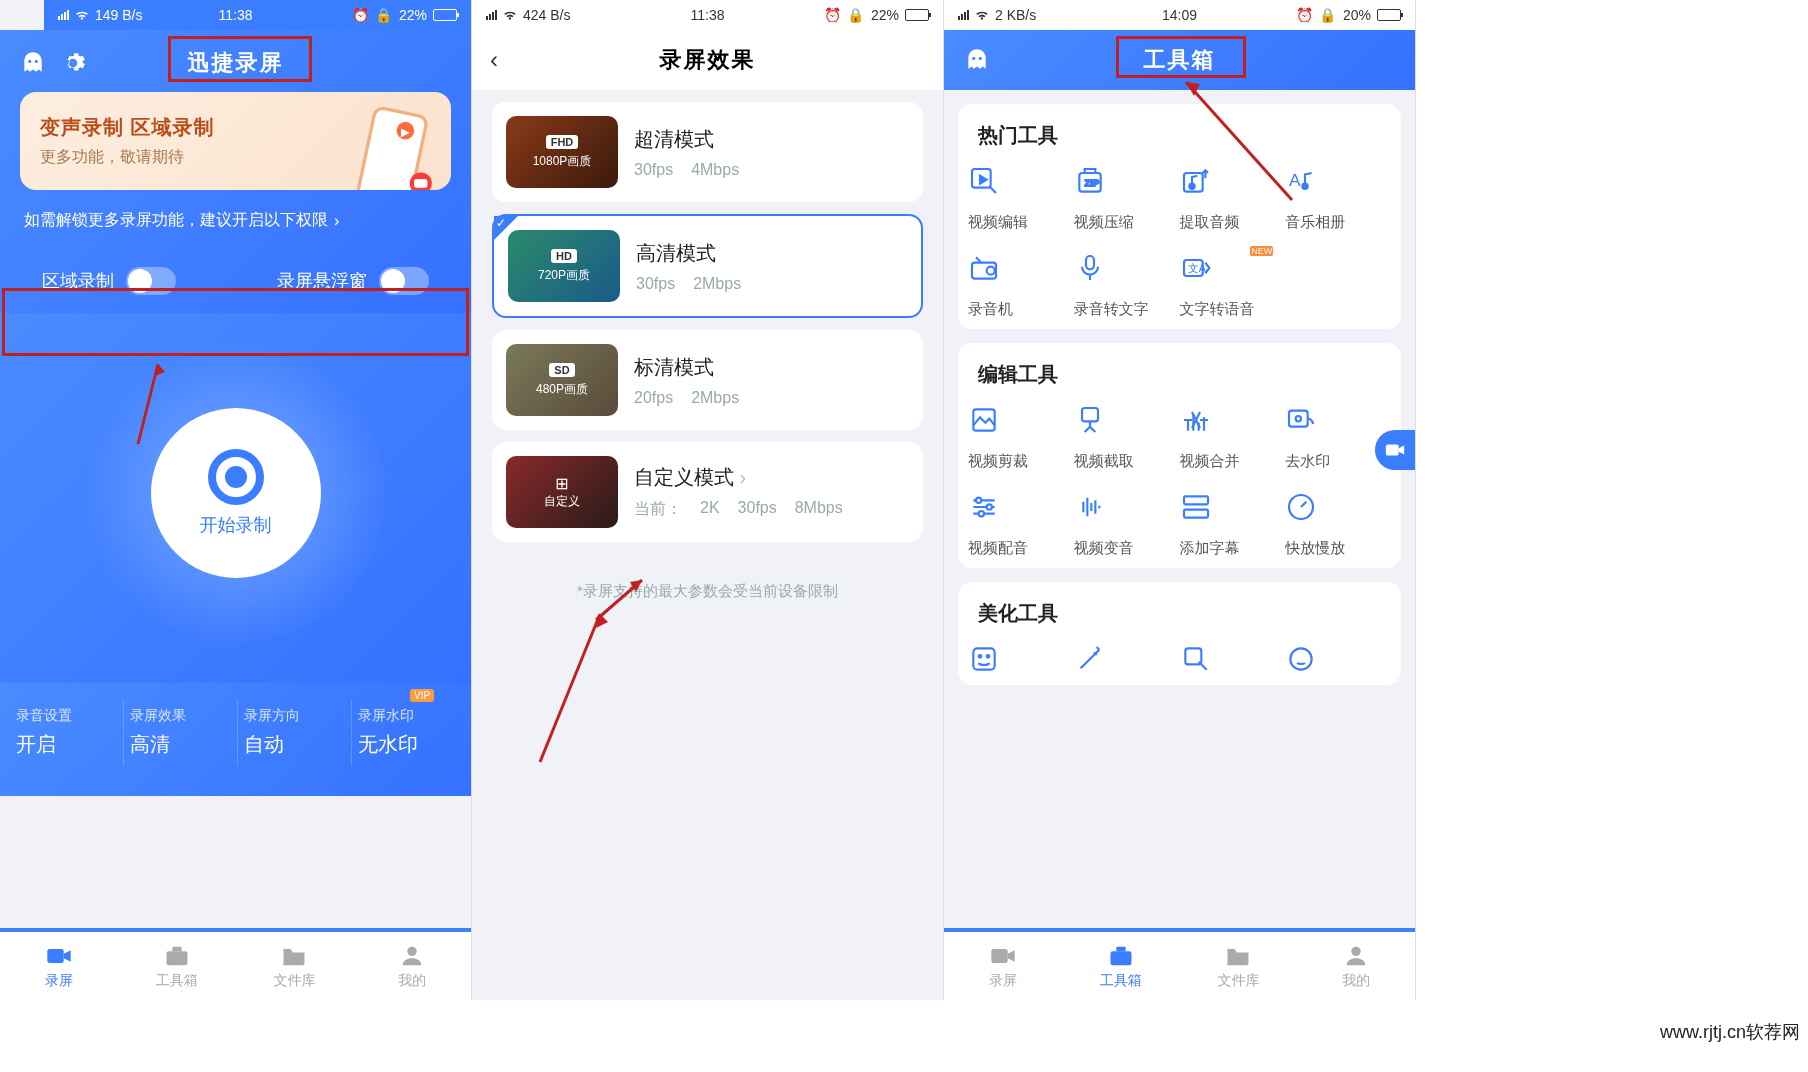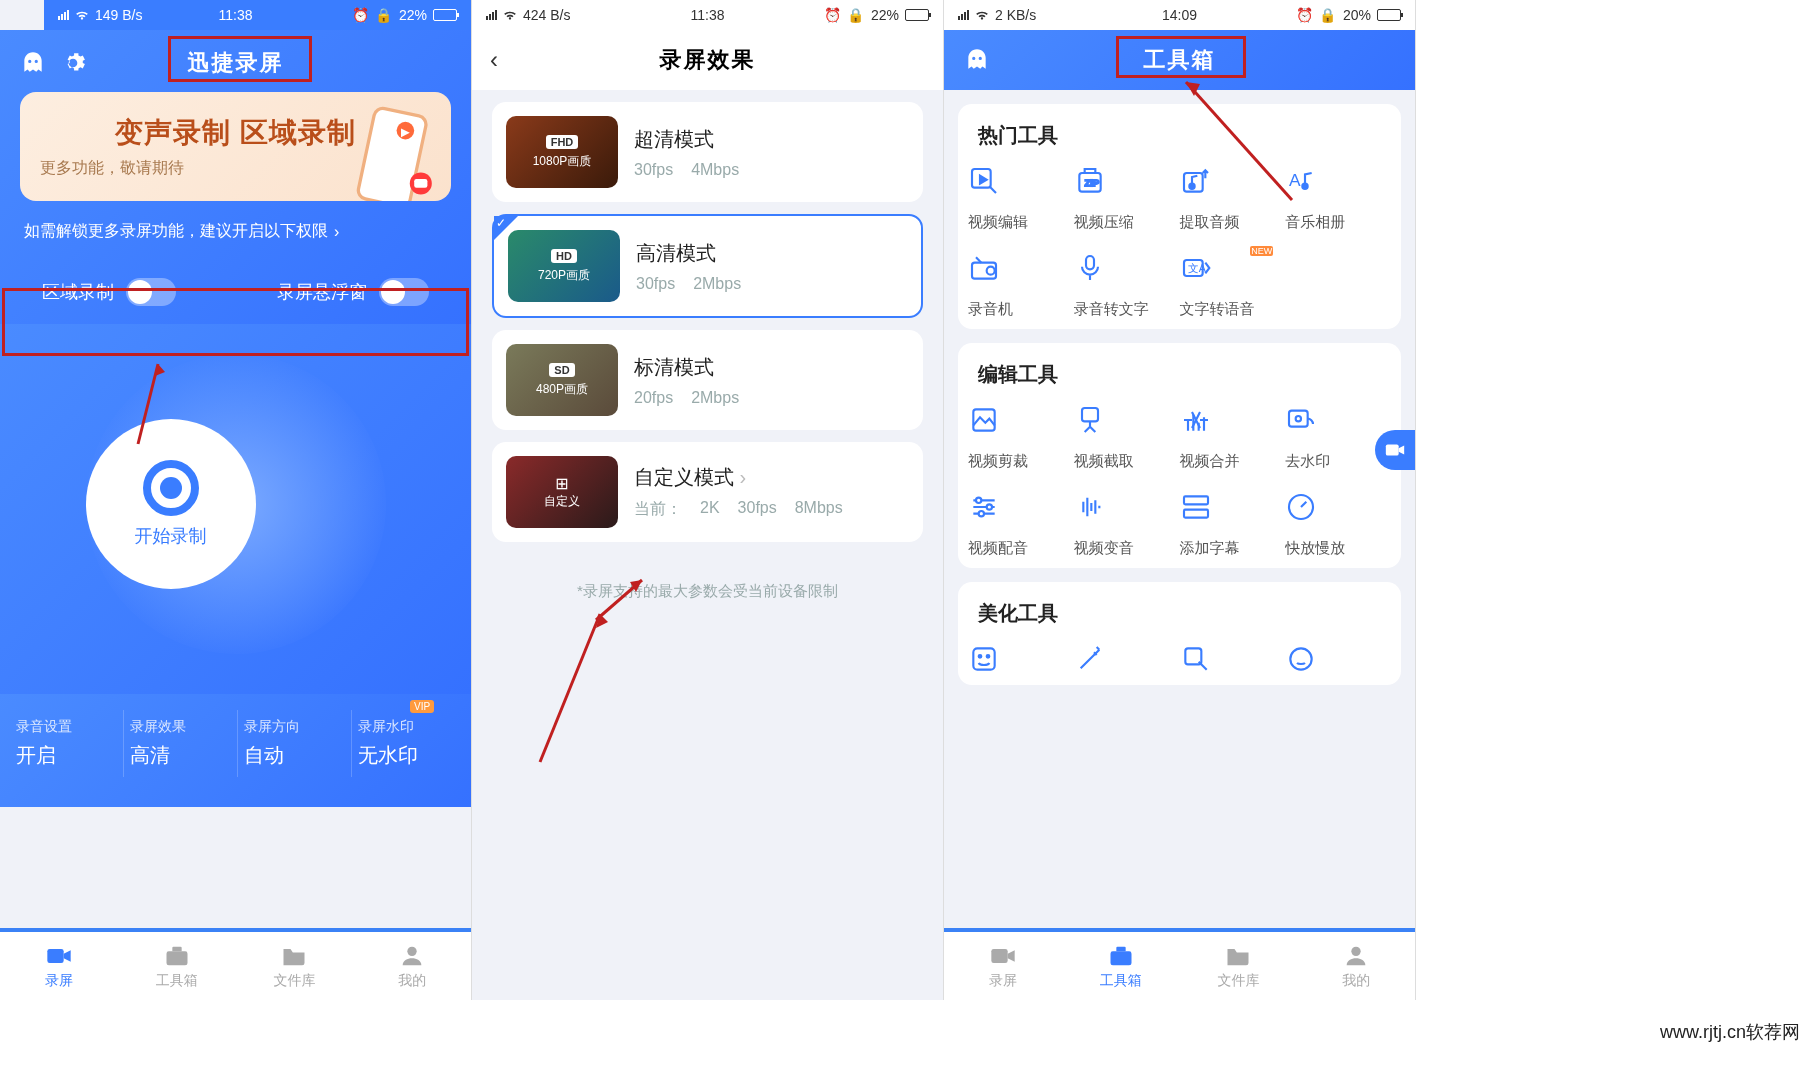--- a/index.html
+++ b/index.html
@@ -21,36 +21,36 @@
 .battery::after { content: ""; position: absolute; right: -3px; top: 3px; width: 2px; height: 4px; background: currentColor; }
 .battery .fill { height: 100%; background: currentColor; opacity: .6; }
 
 
 .s1-header { background: linear-gradient(135deg,#4a8bff,#3571ff); padding: 18px 20px 0; color: #fff; position: relative; }
 .s1-top { display: flex; align-items: center; gap: 14px; margin-bottom: 14px; }
 .s1-title { flex: 1; text-align: center; font-size: 22px; font-weight: 600; letter-spacing: 2px; }
 .gear-icon, .bubble-icon { width: 26px; height: 26px; }
 
 .promo-card { background: linear-gradient(135deg,#fdeee0,#fbe2cd); border-radius: 16px; padding: 22px 20px; position: relative; overflow: hidden; margin-bottom: 14px; }
-.promo-title { font-size: 28px; font-weight: 700; color: #b94e1a; letter-spacing: 1px; text-align: center; }
+.promo-title { font-size: 20px; font-weight: 700; color: #b94e1a; letter-spacing: 1px; }
 .promo-sub { font-size: 16px; color: #a87a50; margin-top: 6px; }
 .promo-phone { position: absolute; right: 6px; top: 10px; width: 110px; height: 110px; }
 
 .perm-hint { color: #fff; font-size: 16px; padding: 6px 4px 18px; display: flex; align-items: center; gap: 6px; }
 
 .toggles-row { display: flex; justify-content: space-between; padding: 18px 22px; background: rgba(255,255,255,0); }
 .toggle-item { display: flex; align-items: center; gap: 12px; color: #fff; font-size: 18px; }
 .switch { width: 50px; height: 28px; background: rgba(255,255,255,.35); border-radius: 14px; position: relative; }
 .switch::after { content: ""; position: absolute; left: 2px; top: 2px; width: 24px; height: 24px; border-radius: 50%; background: #fff; }
 
 .s1-highlight { position: absolute; border: 3px solid #c02020; left: 2px; right: 2px; top: 288px; height: 68px; }
 .s1-arrow { position: absolute; left: 128px; top: 356px; }
 
 .record-area { background: linear-gradient(135deg,#4a8bff,#3571ff); padding: 30px 0 40px; display: flex; flex-direction: column; align-items: center; color: #fff; }
-.record-halo { width: 300px; height: 300px; border-radius: 50%; background: radial-gradient(circle,#7aa9ff 0%,rgba(90,140,255,.1) 70%); display: flex; align-items: center; justify-content: flex-start; }
+.record-halo { width: 300px; height: 300px; border-radius: 50%; background: radial-gradient(circle,#7aa9ff 0%,rgba(90,140,255,.1) 70%); display: flex; align-items: center; justify-content: center; }
 .record-btn { width: 170px; height: 170px; border-radius: 50%; background: #fff; display: flex; flex-direction: column; align-items: center; justify-content: center; gap: 8px; }
 .record-ring { width: 56px; height: 56px; border: 8px solid #3a7dff; border-radius: 50%; }
 .record-txt { color: #3a7dff; font-size: 18px; font-weight: 500; }
 
 .opt-row { display: flex; padding: 16px 10px 30px; gap: 4px; background: linear-gradient(135deg,#4a8bff,#3571ff); }
 .opt-cell { flex: 1; color: #fff; padding: 8px 6px; border-left: 1px solid rgba(255,255,255,.2); }
 .opt-cell:first-child { border-left: none; }
 .opt-label { font-size: 14px; opacity: .8; }
 .opt-value { font-size: 20px; margin-top: 6px; }
 .vip-badge { position: absolute; margin-top: -18px; margin-left: 52px; background: #ff9a3d; color: #fff; font-size: 10px; padding: 1px 4px; border-radius: 3px; }

